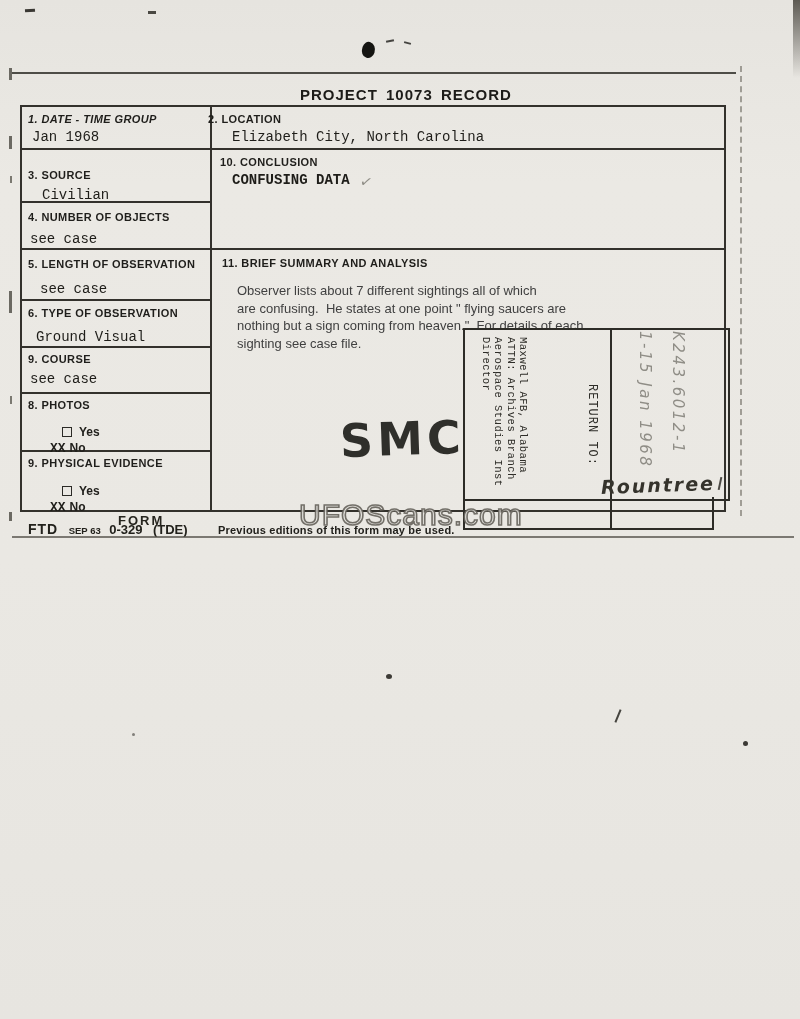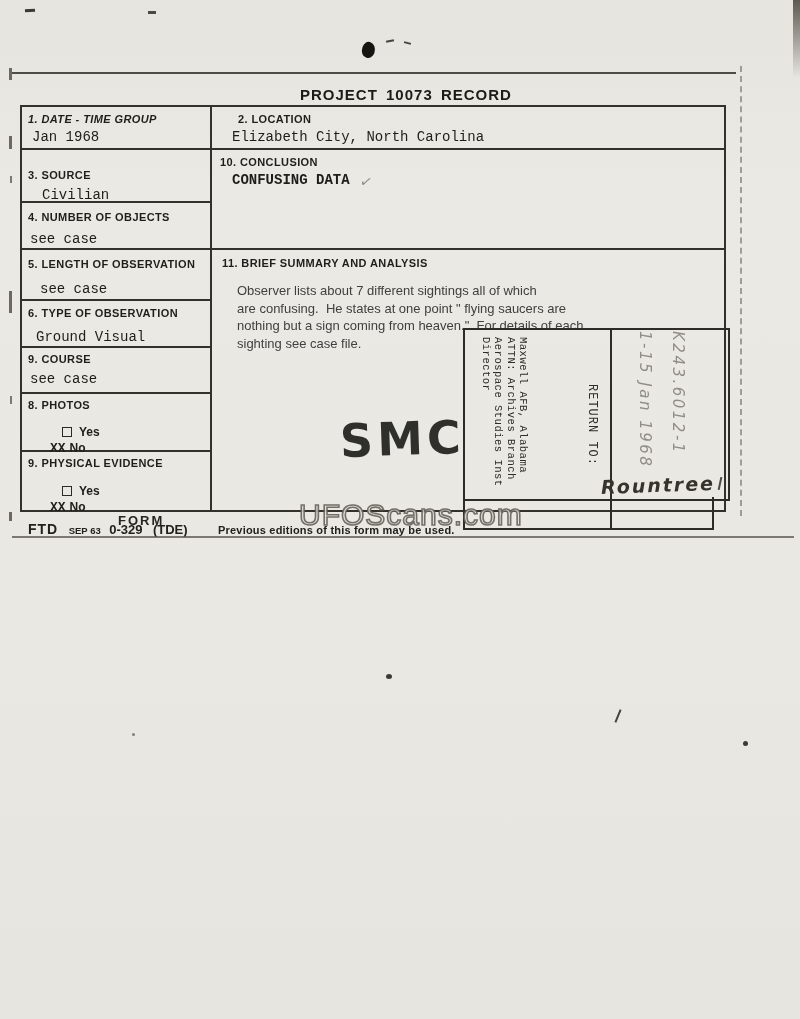--- a/index.html
+++ b/index.html
@@ -65,21 +65,21 @@
   <div class="abs hline" style="left:0;top:239px;width:190px;"></div>
   <div class="abs hline" style="left:0;top:285px;width:190px;"></div>
   <div class="abs hline" style="left:0;top:343px;width:190px;"></div>
 
   <div class="abs hline" style="left:188px;top:41px;width:514px;"></div>
   <div class="abs hline" style="left:188px;top:141px;width:514px;"></div>
 
   <div class="abs label" style="left:6px;top:6px;font-style:italic;">1. DATE - TIME GROUP</div>
   <div class="abs mono" style="left:10px;top:22px;">Jan 1968</div>
 
-  <div class="abs label" style="left:216px;top:6px;">2. LOCATION</div>
+  <div class="abs label" style="left:186px;top:6px;">2. LOCATION</div>
   <div class="abs mono" style="left:210px;top:22px;">Elizabeth City, North Carolina</div>
 
   <div class="abs label" style="left:6px;top:62px;">3. SOURCE</div>
   <div class="abs mono" style="left:20px;top:80px;">Civilian</div>
 
   <div class="abs label" style="left:198px;top:49px;">10. CONCLUSION</div>
   <div class="abs mono" style="left:210px;top:65px;font-weight:bold;text-align:center;">CONFUSING DATA</div>
   <div class="abs" style="left:338px;top:66px;font-size:15px;color:#8f8d86;transform:rotate(12deg);">✓</div>
 
   <div class="abs label" style="left:6px;top:104px;">4. NUMBER OF OBJECTS</div>

